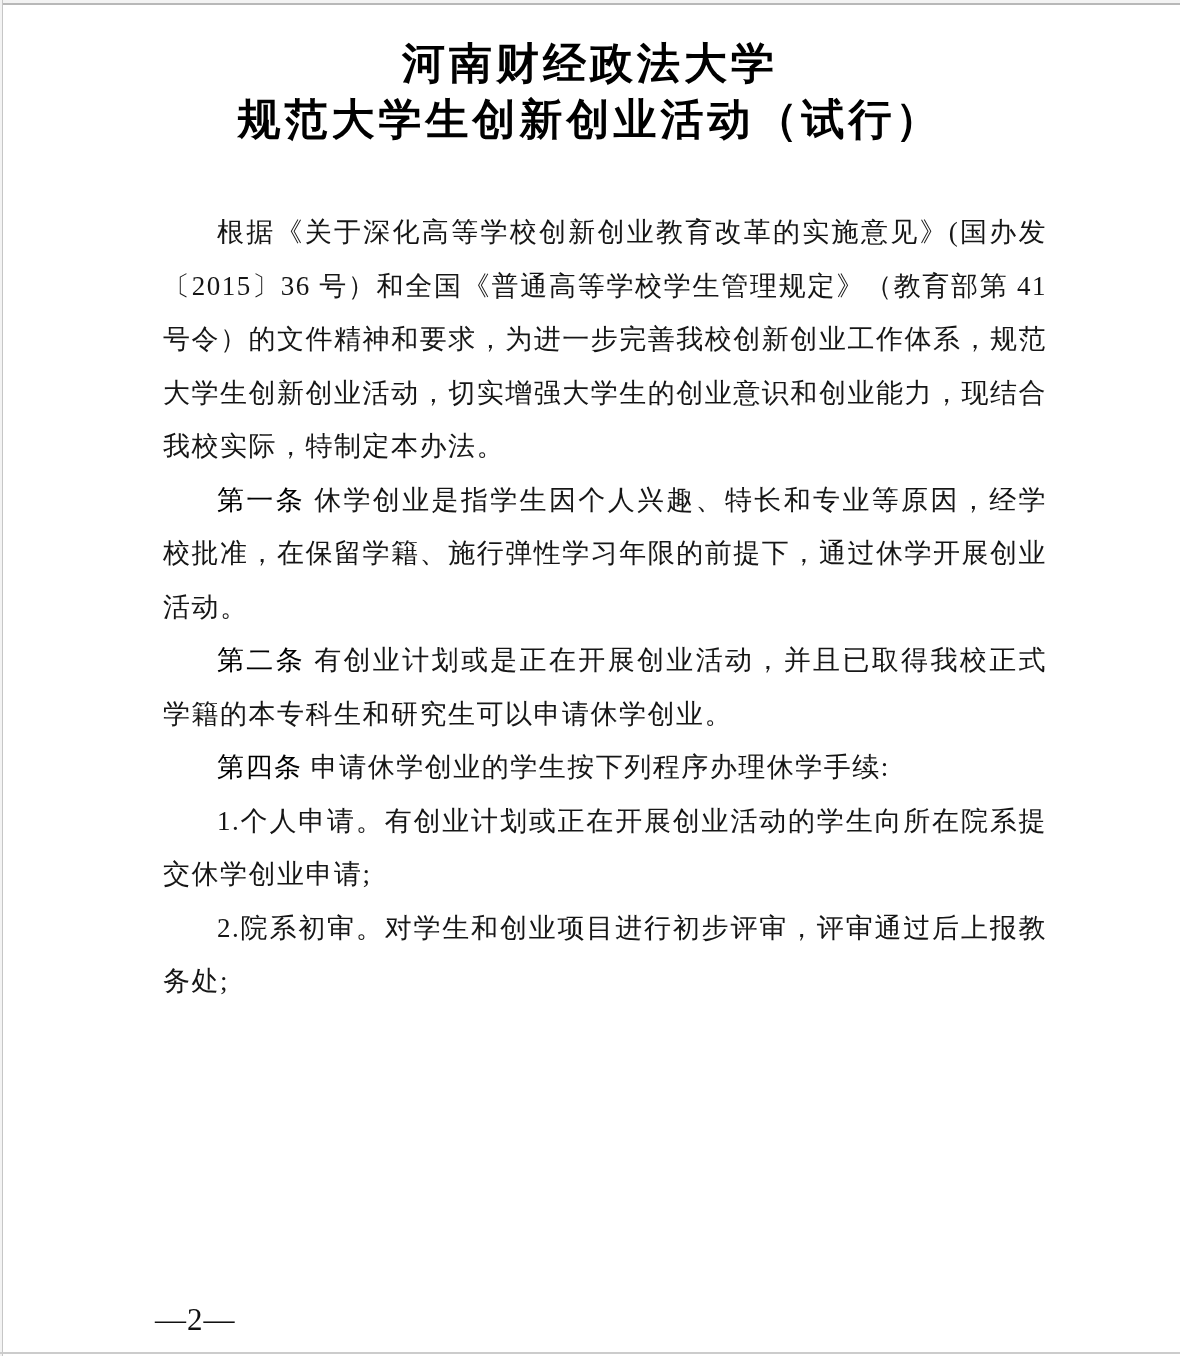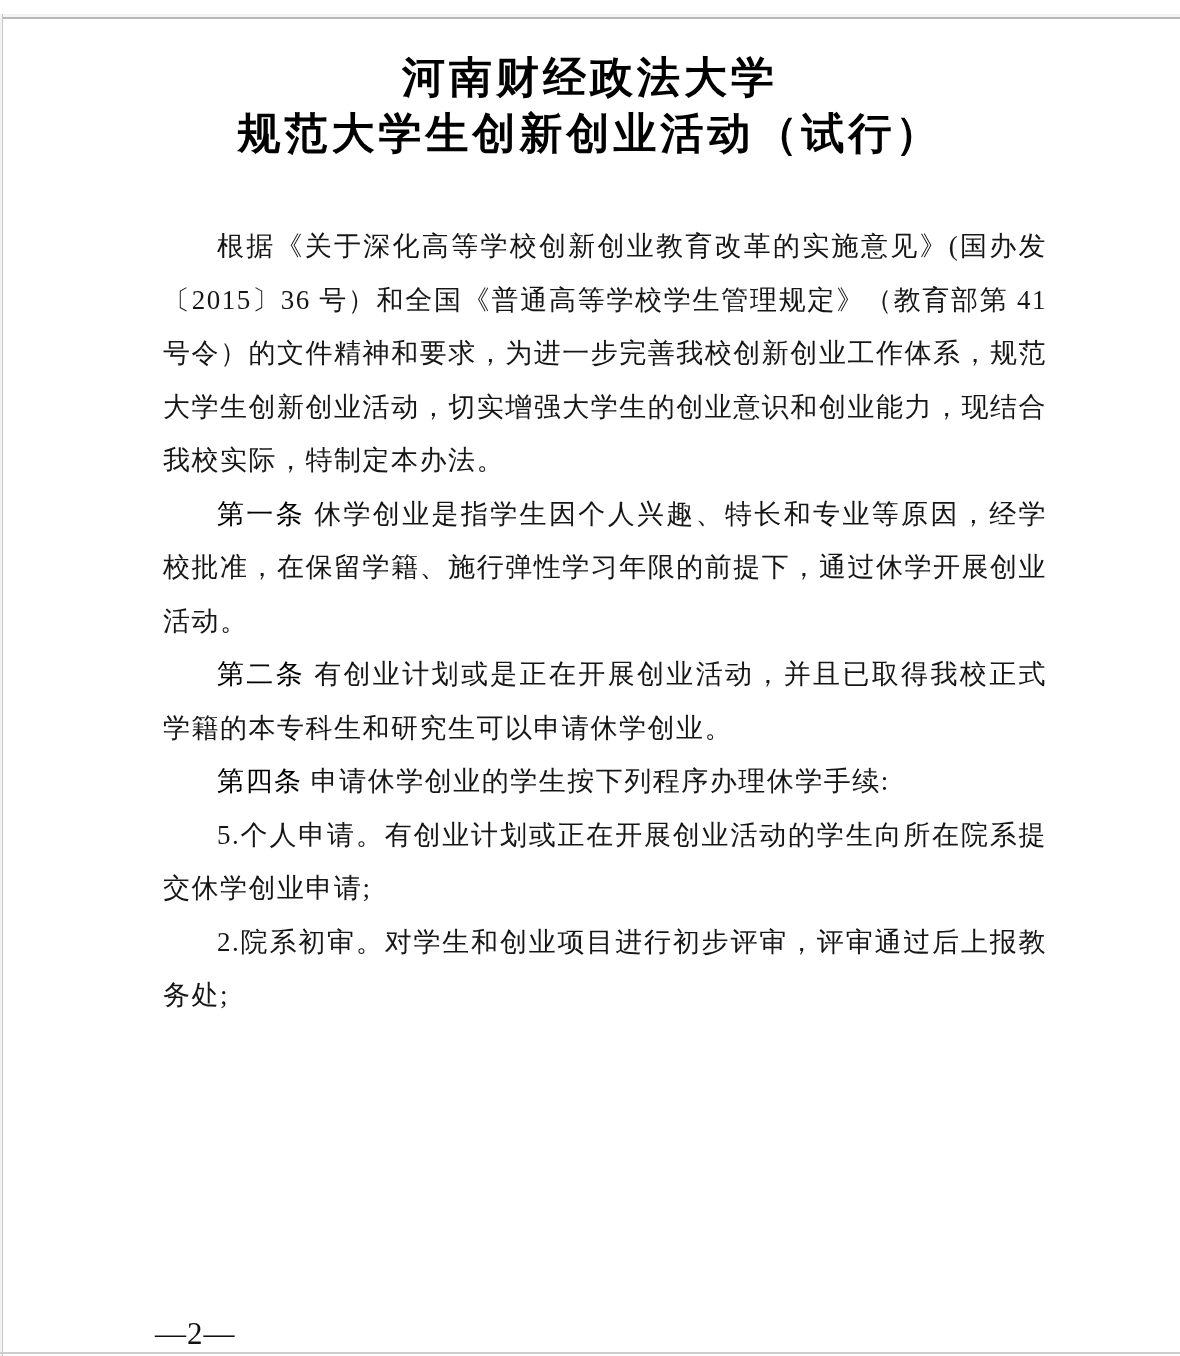--- a/index.html
+++ b/index.html
@@ -20,21 +20,21 @@
   }
   .edge-left {
     position: absolute; top: 0; left: 0; bottom: 0;
     width: 2px; background: #f3f3f3;
     border-right: 1px solid #c6c6c6;
   }
   .edge-bottom {
     position: absolute; left: 0; right: 0; bottom: 2px;
     height: 0; border-bottom: 2px solid #cccccc;
   }
-  .sheet { position: absolute; inset: 0; margin-top: 14px; }
+  .sheet { position: absolute; inset: 0; }
   .title-block {
     margin-top: 36px;
     text-align: center;
     font-weight: bold;
     font-size: 43px;
     line-height: 56px;
     letter-spacing: 4px;
     color: #000000;
   }
   .title-line { white-space: nowrap; }
@@ -69,18 +69,18 @@
   <div class="title-block">
     <div class="title-line">河南财经政法大学</div>
     <div class="title-line">规范大学生创新创业活动（试行）</div>
   </div>
 
   <div class="body-text">
       <p class="para">根据《关于深化高等学校创新创业教育改革的实施意见》(国办发〔2015〕36 号）和全国《普通高等学校学生管理规定》（教育部第 41 号令）的文件精神和要求，为进一步完善我校创新创业工作体系，规范大学生创新创业活动，切实增强大学生的创业意识和创业能力，现结合我校实际，特制定本办法。</p>
       <p class="para"><strong>第一条</strong> 休学创业是指学生因个人兴趣、特长和专业等原因，经学校批准，在保留学籍、施行弹性学习年限的前提下，通过休学开展创业活动。</p>
       <p class="para"><strong>第二条</strong> 有创业计划或是正在开展创业活动，并且已取得我校正式学籍的本专科生和研究生可以申请休学创业。</p>
       <p class="para"><strong>第四条</strong> 申请休学创业的学生按下列程序办理休学手续:</p>
-      <p class="para">5.个人申请。有创业计划或正在开展创业活动的学生向所在院系提交休学创业申请;</p>
+      <p class="para">1.个人申请。有创业计划或正在开展创业活动的学生向所在院系提交休学创业申请;</p>
       <p class="para">2.院系初审。对学生和创业项目进行初步评审，评审通过后上报教务处;</p>
     </div>
 
   <div class="page-number">—2—</div>
 </div>
 
 </body></html>

